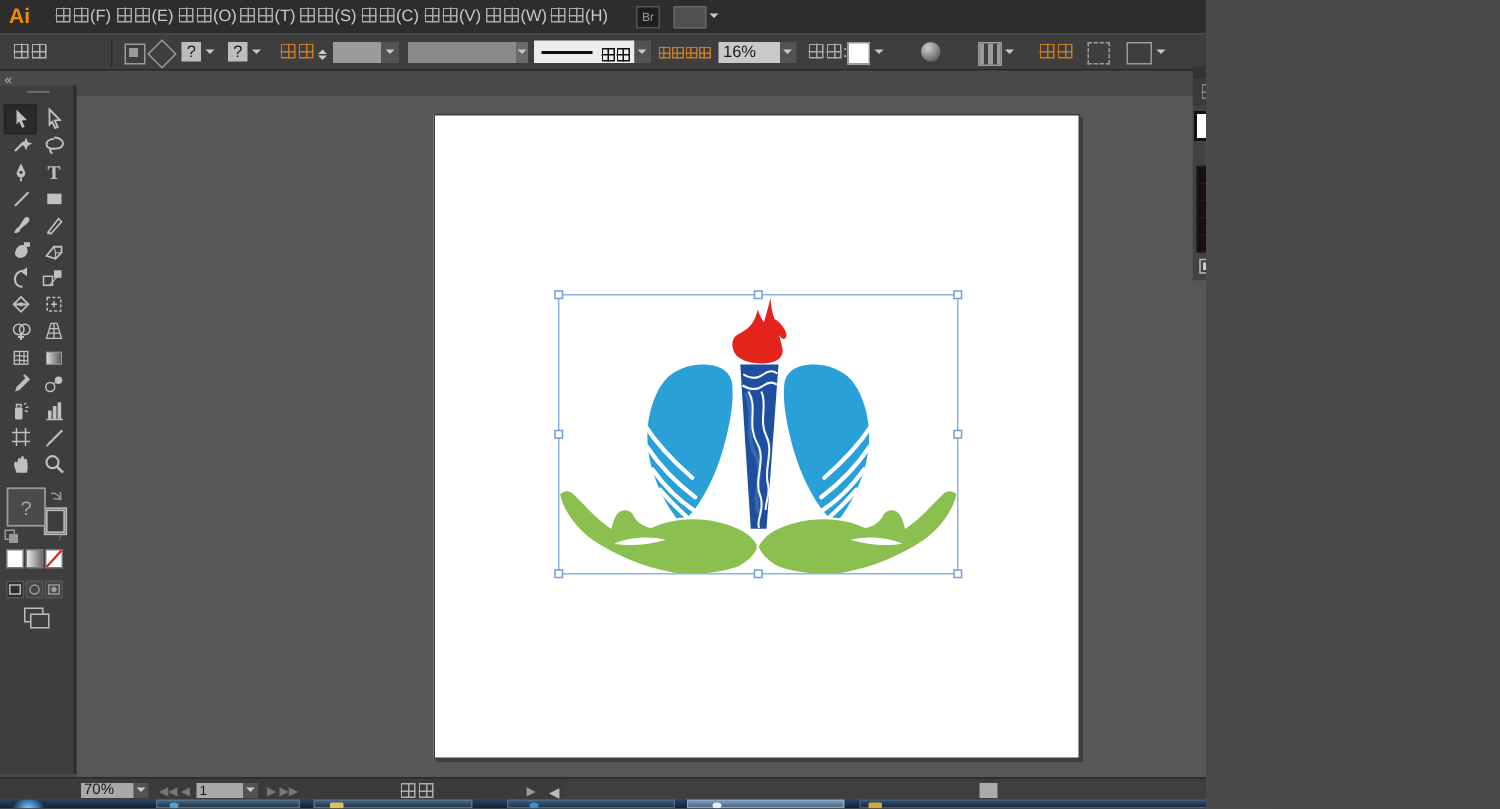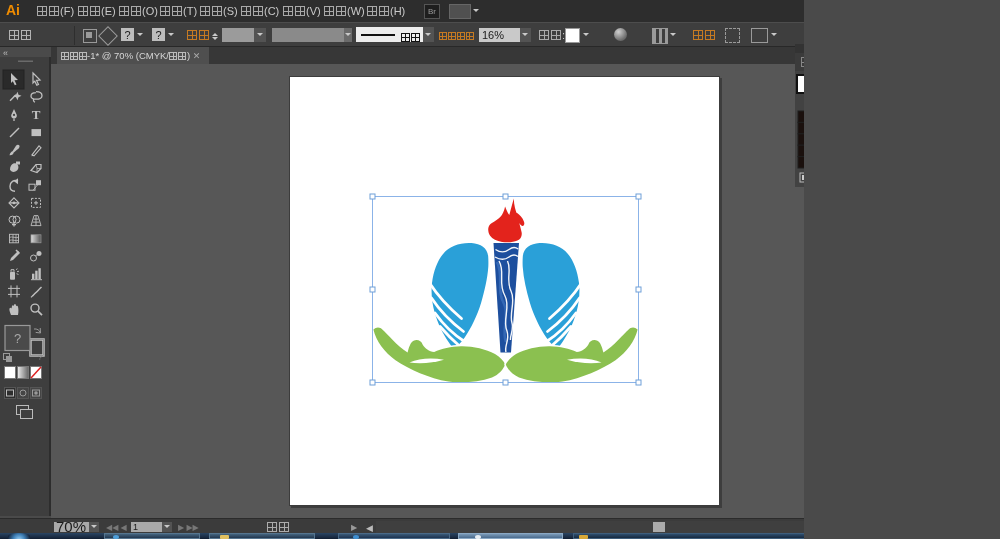--- a/index.html
+++ b/index.html
@@ -103,23 +103,20 @@
       repeating-linear-gradient(90deg,#9a9a9a 0 3px,transparent 3px 6px);"></div>
     <div class="dar" style="left:670px;top:10px;"></div>
     <div class="abs or" style="left:692px;top:6px;"><span class="g"></span><span class="g"></span></div>
     <div class="abs" style="left:725px;top:5px;width:13px;height:13px;border:1px dashed #9a9a9a;"></div>
     <div class="abs" style="left:751px;top:5px;width:15px;height:13px;border:1px solid #9a9a9a;"></div>
     <div class="dar" style="left:771px;top:10px;"></div>
     <div class="dar" style="left:981px;top:10px;"></div>
     <div class="abs" style="left:989px;top:7px;width:8px;height:1.5px;background:#c9c9c9;box-shadow:0 4px #c9c9c9,0 8px #c9c9c9;"></div>
   </div>
 
-  <div id="tabbar" class="abs">
-    <div id="tab" style="font-size:9.5px;"><span style="margin-left:3px"></span><span class="g gt"></span><span class="g gt"></span><span class="g gt"></span>-1* @ 70% (CMYK/<span class="g gt"></span><span class="g gt"></span>)&nbsp;<span style="color:#aaa;font-size:9px;">✕</span></div>
-  </div>
   <div class="abs" style="left:3px;top:48px;color:#bbb;font-size:9px;">«</div>
 
   <div id="canvas" class="abs">
     <div id="artboard"></div>
 
     <div class="abs" style="left:905px;top:0;width:13px;height:454px;background:#474747;border-left:1px solid #3a3a3a;">
       <div class="abs" style="left:2px;top:214px;width:9px;height:28px;background:#787878;border-radius:1px;"></div>
       <div class="abs" style="left:0;top:441px;width:13px;height:13px;background:#3f3f3f;"></div>
       <div class="dar" style="left:3px;top:446px;"></div>
     </div>
@@ -485,21 +482,21 @@
         <rect x="944" y="176" width="8" height="7" fill="none" stroke="#aaa"></rect>
 </svg>
     <div class="abs" style="left:5px;top:12px;color:#9a9a9a;font-size:11px;"><span class="g"></span><span class="g"></span></div>
     <div class="abs" style="left:38px;top:12px;color:#d6d6d6;font-size:11px;"><span class="g"></span><span class="g"></span><span class="g"></span><span class="g"></span></div>
     <div class="abs" style="left:22px;top:54px;color:#cfcfcf;font-size:11px;"><span class="g"></span><span class="g"></span></div>
     <div class="abs" style="left:131px;top:54px;color:#cfcfcf;font-size:11px;"><span class="g"></span><span class="g"></span></div>
     <div class="abs" style="left:19px;top:129px;color:#cfcfcf;font-size:11px;"><span class="g"></span></div>
     </div>
 
   <div id="status" class="abs" style="font-size:10px;">
-    <div class="fld" style="left:54px;top:3px;width:34px;height:10px;background:#a9a9a9;font-size:15px;line-height:10px;padding-left:2px;">70%</div>
+    <div class="fld" style="left:54px;top:3px;width:34px;height:10px;background:#a9a9a9;font-size:10px;line-height:10px;padding-left:2px;">70%</div>
     <div class="drop" style="left:89px;top:3px;width:10px;height:10px;"></div>
     <div class="dar" style="left:91px;top:6px;"></div>
     <div class="abs" style="left:106px;top:4px;color:#777;font-size:8px;">◀◀ ◀</div>
     <div class="fld" style="left:131px;top:3px;width:30px;height:10px;background:#a9a9a9;font-size:9px;line-height:10px;padding-left:2px;">1</div>
     <div class="drop" style="left:162px;top:3px;width:10px;height:10px;"></div>
     <div class="dar" style="left:164px;top:6px;"></div>
     <div class="abs" style="left:178px;top:4px;color:#777;font-size:8px;">▶ ▶▶</div>
     <div class="abs" style="left:266px;top:3px;color:#c9c9c9;"><span class="g"></span><span class="g"></span></div>
     <div class="abs" style="left:351px;top:4px;color:#999;font-size:8px;">▶</div>
     <div class="abs" style="left:366px;top:4px;color:#bbb;font-size:9px;">◀</div>

